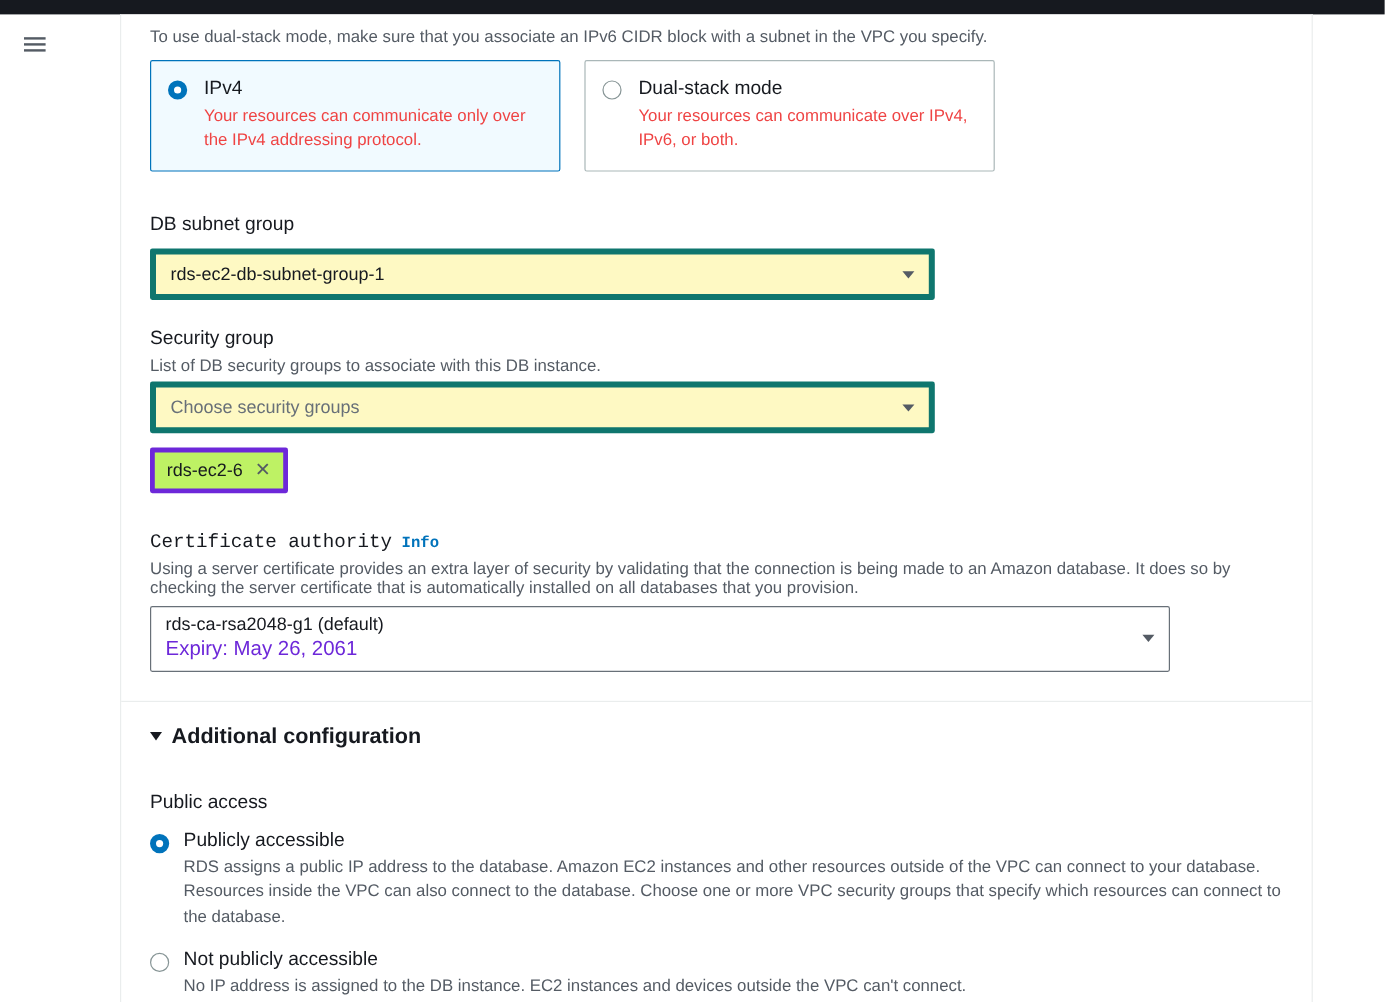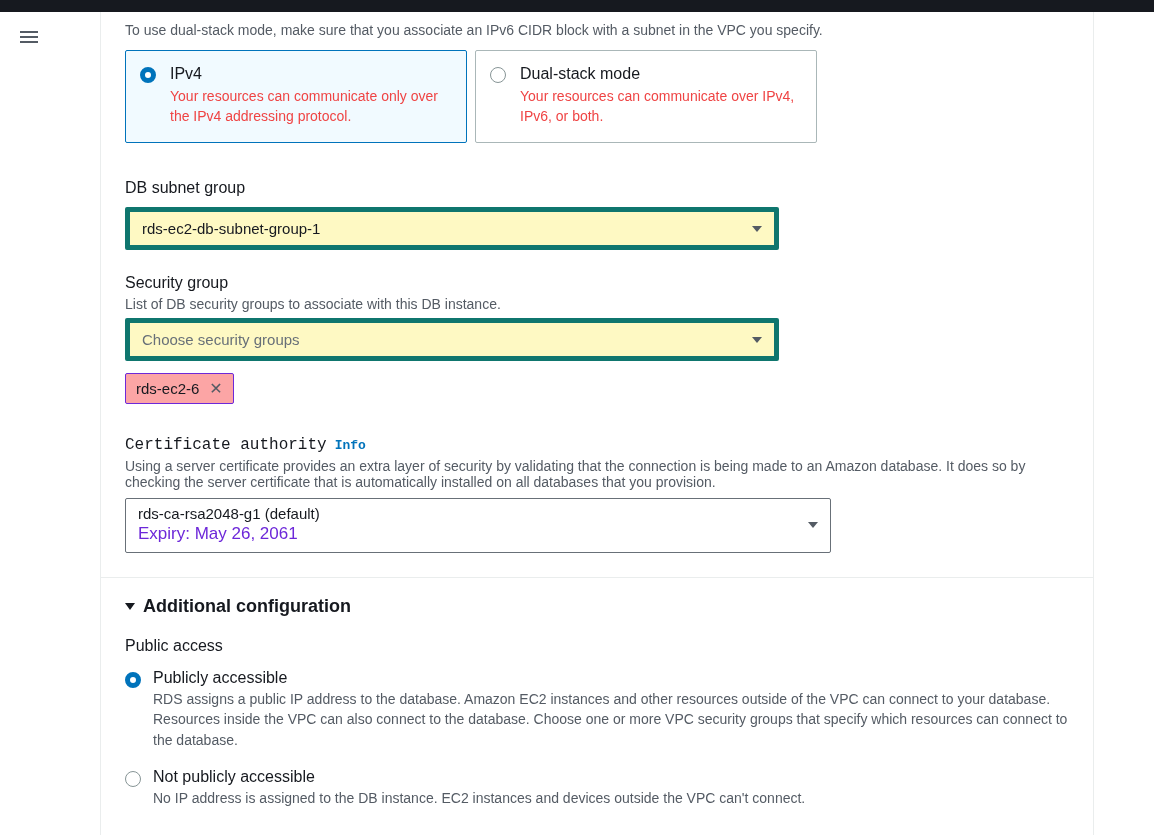--- a/index.html
+++ b/index.html
@@ -36,21 +36,21 @@
   .content {
     padding: 10px 24px 24px 24px;
   }
   .help-text {
     color: #545b64;
     font-size: 14px;
     margin-bottom: 12px;
   }
   .option-cards {
     display: flex;
-    gap: 8px;
+    gap: 20px;
     margin-bottom: 36px;
     align-items: center;
   }
   .option-card {
     border: 1px solid #aab7b8;
     border-radius: 2px;
     padding: 14px 16px 16px 44px;
     width: 342px;
     position: relative;
     cursor: pointer;
@@ -103,22 +103,22 @@
   .select-box .placeholder { font-size: 15px; color: #687078; }
   .caret-down {
     width: 0; height: 0;
     border-left: 5px solid transparent;
     border-right: 5px solid transparent;
     border-top: 6px solid #545b64;
   }
   .chip {
     display: inline-flex;
     align-items: center;
-    border: 1px solid #6d28d9;
-    background: #fca5a5;
+    border: 4px solid #6d28d9;
+    background: #bef264;
     padding: 5px 10px;
     border-radius: 2px;
     margin-top: 12px;
     gap: 10px;
     font-size: 15px;
     color: #16191f;
   }
   .chip .x {
     font-size: 16px;
     color: #545b64;
@@ -133,35 +133,35 @@
   }
   .inline-label { display:flex; align-items:baseline;font-family:Liberation Mono, monospace; }
   .select-box-tall {
     border: 1px solid #687078;
     border-radius: 2px;
     padding: 6px 12px 8px 12px;
     display: flex;
     justify-content: space-between;
     align-items: center;
     cursor: pointer;
-    width: 706px;
+    width: 850px;
     background: #fff;
   }
   .cert-main { font-size: 15px; color: #16191f; }
   .cert-sub { font-size: 17px; color: #6d28d9; margin-top:2px; }
   .divider {
     border-top: 1px solid #eaeded;
     margin: 24px -24px 18px -24px;
   }
   .expand-header {
     display: flex;
     align-items: center;
     gap: 8px;
     cursor: pointer;
-    margin-bottom: 20px;
+    margin-bottom: 36px;
   }
   .expand-caret {
     width: 0; height: 0;
     border-left: 5px solid transparent;
     border-right: 5px solid transparent;
     border-top: 7px solid #16191f;
   }
   .expand-title {
     font-size: 18px;
     font-weight: bold;

